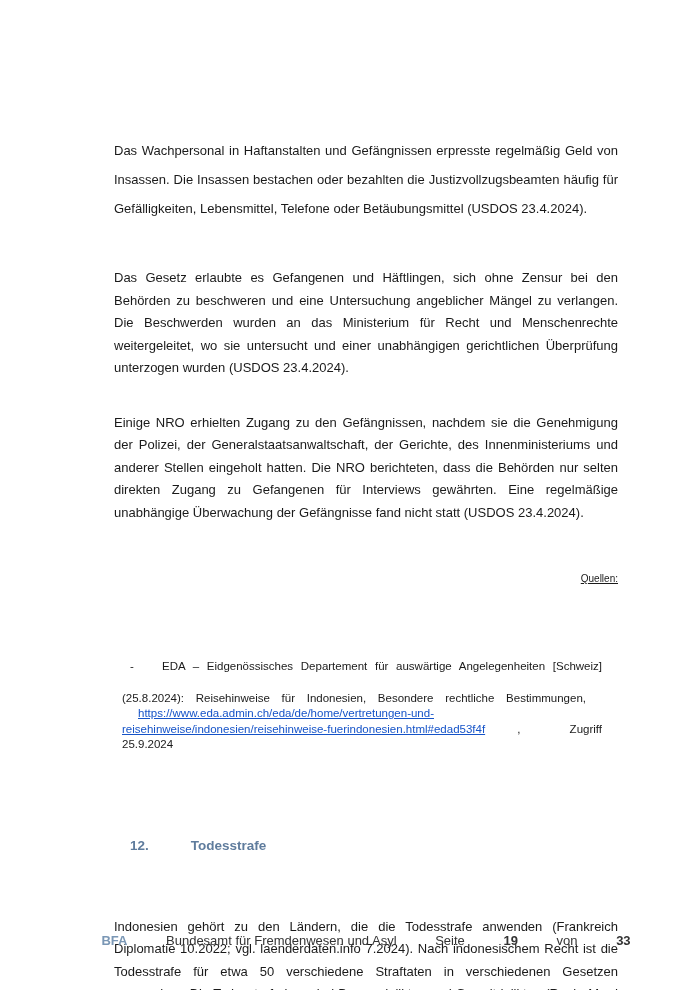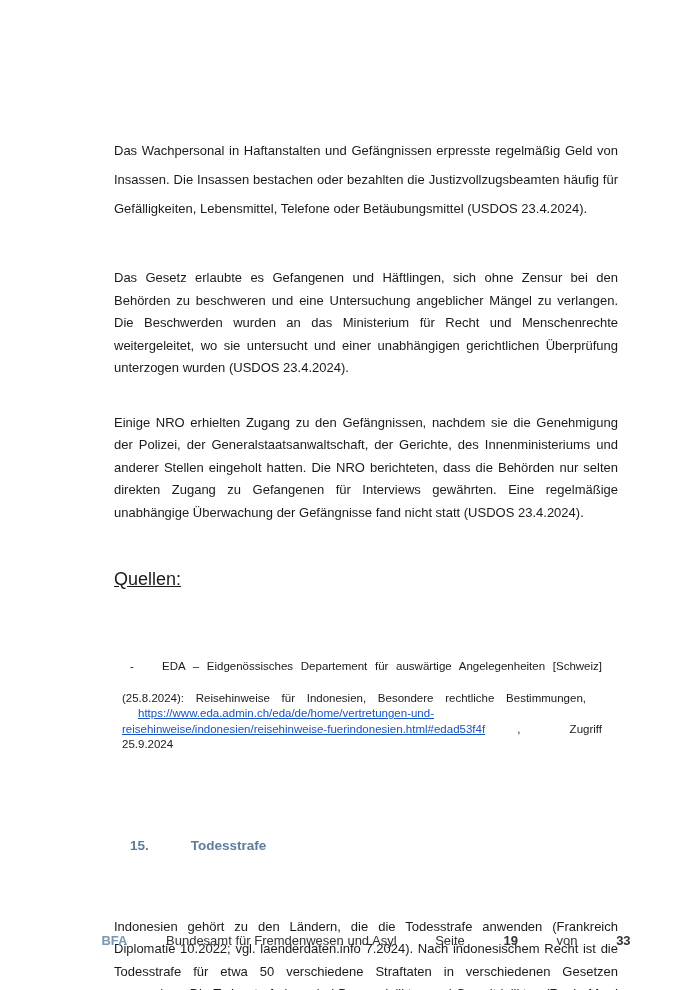--- a/index.html
+++ b/index.html
@@ -22,25 +22,26 @@
   .body-par {
     font-size: 13px;
     line-height: 22.5px;
     text-align: justify;
   }
   .body-par.loose {
     line-height: 29px;
     margin-bottom: 12px;
   }
   .sources-heading {
-    font-size: 18px;
+    font-size: 10px;
     line-height: 18px;
     text-decoration: underline;
     margin-top: 14px;
     margin-bottom: 7px;
+    text-align: right;
   }
   .sources-heading.second {
     margin-top: 20px;
   }
   .sources-list {
     list-style: none;
     font-size: 11.5px;
     line-height: 15.5px;
     text-align: justify;
   }
@@ -105,21 +106,21 @@
 
     <div class="sources-heading">Quellen:</div>
 
     <ul class="sources-list">
       <li class="source-item">
         <span class="source-dash">-</span><span>EDA – Eidgenössisches Departement für auswärtige Angelegenheiten [Schweiz] (25.8.2024): Reisehinweise für Indonesien, Besondere rechtliche Bestimmungen, </span><span class="source-link">https://www.eda.admin.ch/eda/de/home/vertretungen-und-reisehinweise/indonesien/reisehinweise-fuerindonesien.html#edad53f4f</span><span>, Zugriff 25.9.2024</span>
       </li>
     </ul>
 
     <h2 class="section-heading">
-      <span class="sec-num">15.</span><span>Todesstrafe</span>
+      <span class="sec-num">12.</span><span>Todesstrafe</span>
     </h2>
 
     <p class="body-par">Indonesien gehört zu den Ländern, die die Todesstrafe anwenden (Frankreich Diplomatie 10.2022; vgl. laenderdaten.info 7.2024). Nach indonesischem Recht ist die Todesstrafe für etwa 50 verschiedene Straftaten in verschiedenen Gesetzen vorgesehen. Die Todesstrafe kann bei Drogendelikten und Gewaltdelikten (Raub, Mord und Terrorismus) verhängt werden, theoretisch aber auch bei einigen Wirtschaftsdelikten, einschließlich Korruption im großen Stil (DFAT 24.7.2023). Das Parlament hat im Dezember 2022 ein überarbeitetes Strafgesetzbuch verabschiedet. Das Gesetz behält die Todesstrafe bei, sieht jedoch eine Bewährungsfrist von 10 Jahren zwischen Verurteilung und Hinrichtung vor. Wann das Gesetz in Kraft tritt, ist nicht bekannt (DFAT 24.7.2023).</p>
 
     <div class="sources-heading second">Quellen:</div>
 
   </div>
 
   <div class="page-footer">
     <span class="seg footer-abbr">BFA</span>

